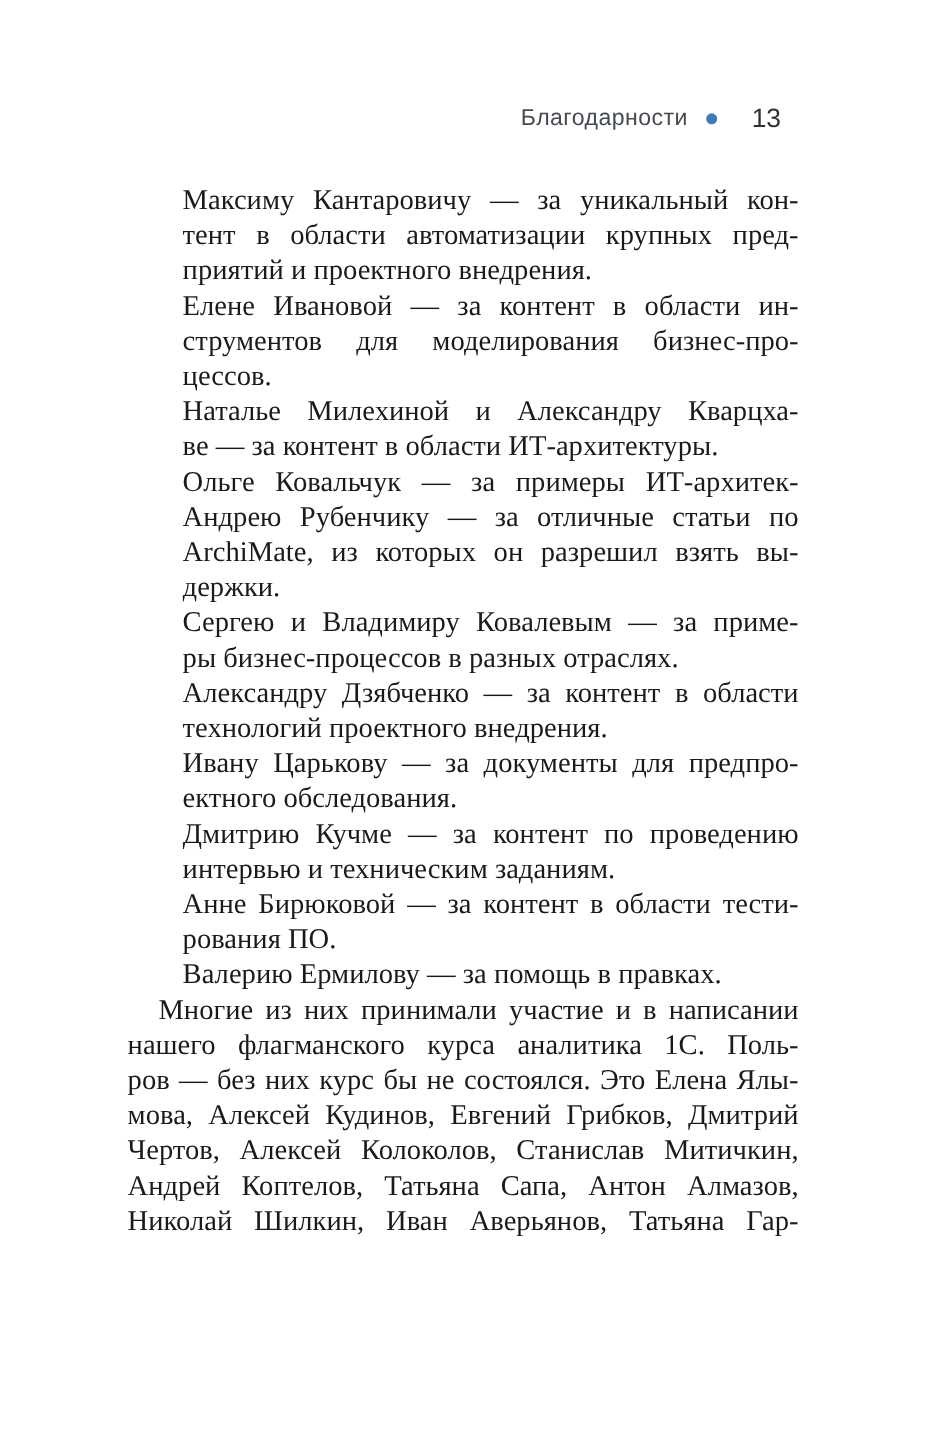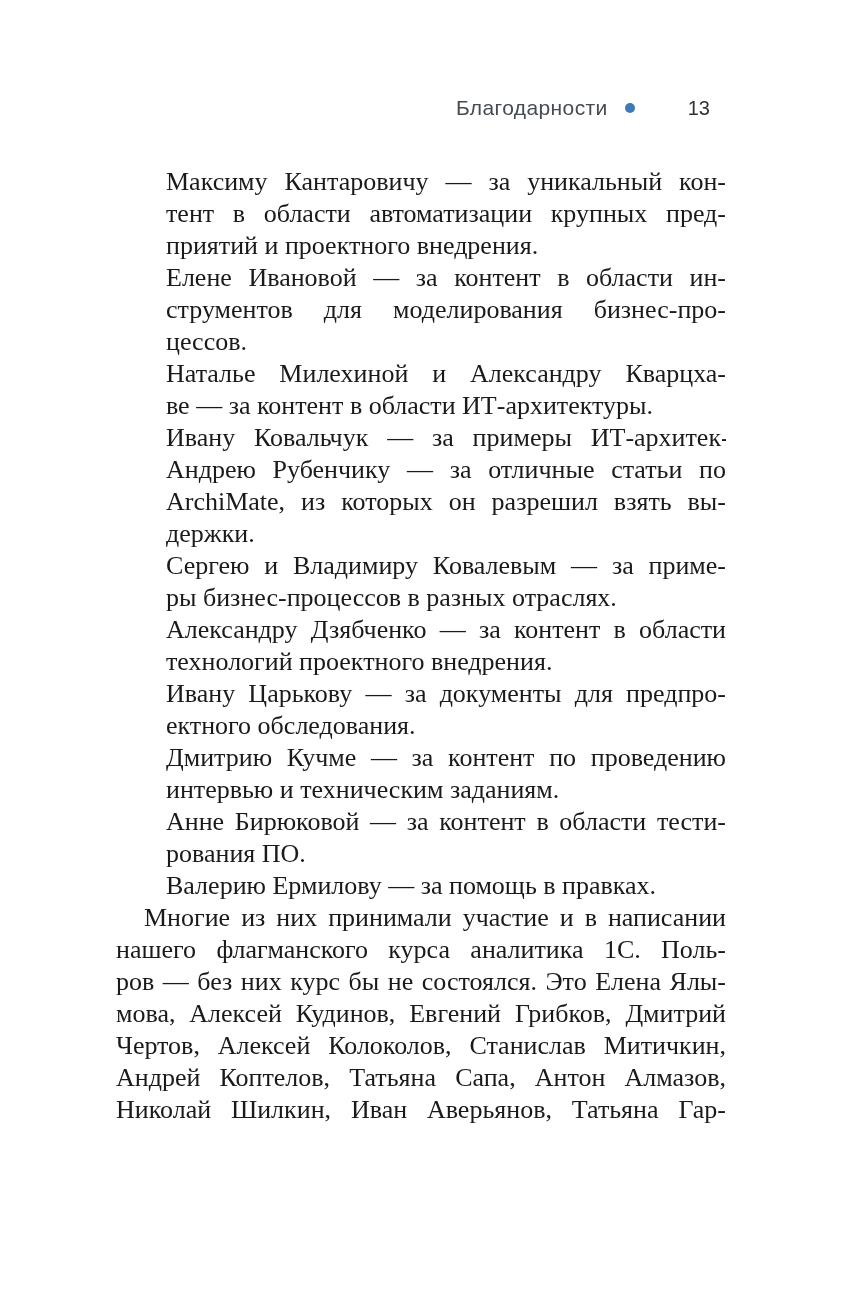--- a/index.html
+++ b/index.html
@@ -30,23 +30,23 @@
   .pagehead-dot {
     width: 10px;
     height: 10px;
     border-radius: 50%;
     background: var(--accent, #3e79b8);
     margin-left: 17px;
     margin-top: -1px;
   }
   .pagehead-num {
     font-family: "Liberation Sans", "DejaVu Sans", sans-serif;
-    font-size: 20px;
+    font-size: 24px;
     color: var(--pagenum-text, #2e3237);
-    margin-left: 53px;
+    margin-left: 31px;
   }
   .textblock {
     position: absolute;
     left: 116px;
     top: 166px;
     width: 610px;
     color: var(--body-text, #1a1a1a);
     font-size: 26px;
   }
   .ack-list { list-style: none; margin: 0; padding: 0; }
@@ -82,21 +82,21 @@
         <li class="ack-item">
           <div class="line list-line"><span class="txt" style="word-spacing: 10.0826px;">Елене Ивановой — за контент в области ин-</span></div>
           <div class="line list-line"><span class="txt" style="word-spacing: 24.5625px;">струментов для моделирования бизнес-про-</span></div>
           <div class="line list-line no-fill"><span class="txt">цессов.</span></div>
         </li>
         <li class="ack-item">
           <div class="line list-line"><span class="txt" style="word-spacing: 17.4023px;">Наталье Милехиной и Александру Кварцха-</span></div>
           <div class="line list-line no-fill"><span class="txt">ве — за контент в области ИТ-архитектуры.</span></div>
         </li>
         <li class="ack-item">
-          <div class="line list-line"><span class="txt" style="word-spacing: 12.3313px;">Ивану Ковальчук — за примеры ИТ-архитек-</span></div>
+          <div class="line list-line"><span class="txt" style="word-spacing: 12.3313px;">Ольге Ковальчук — за примеры ИТ-архитек-</span></div>
         </li>
         <li class="ack-item">
           <div class="line list-line"><span class="txt" style="word-spacing: 10.1979px;">Андрею Рубенчику — за отличные статьи по</span></div>
           <div class="line list-line"><span class="txt" style="word-spacing: 9.48698px;">ArchiMate, из которых он разрешил взять вы-</span></div>
           <div class="line list-line no-fill"><span class="txt">держки.</span></div>
         </li>
         <li class="ack-item">
           <div class="line list-line"><span class="txt" style="word-spacing: 8.30208px;">Сергею и Владимиру Ковалевым — за приме-</span></div>
           <div class="line list-line no-fill"><span class="txt">ры бизнес-процессов в разных отраслях.</span></div>
         </li>

